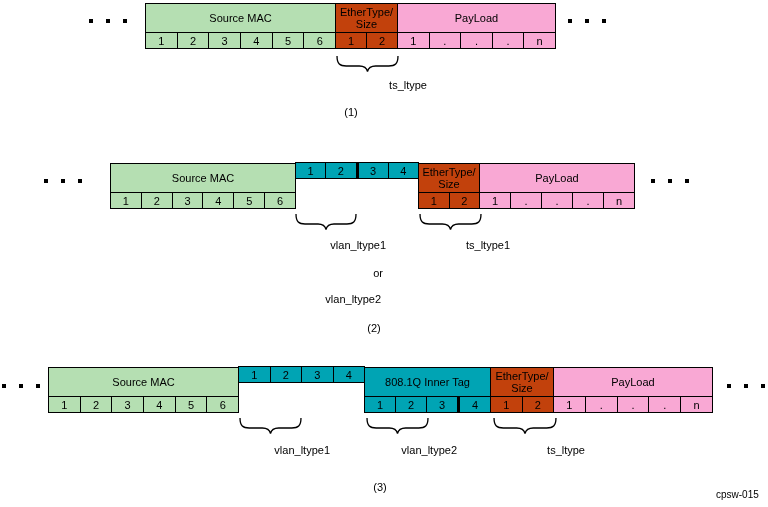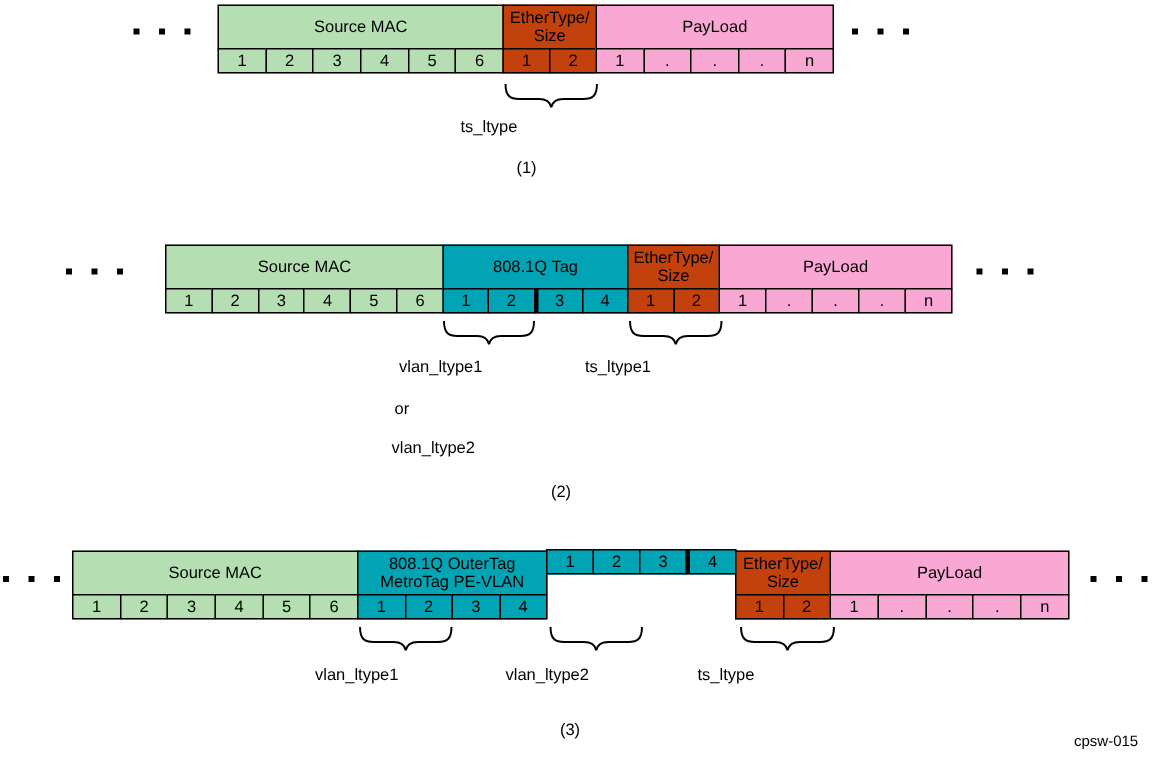--- a/index.html
+++ b/index.html
@@ -21,21 +21,21 @@
     display:flex; align-items:center; justify-content:center; font-size:11px;
   }
   .cell.firstcell { margin-left:0; }
   .cell.thick { border-left-width:3px; }
   .c-mac { background:#b5dfb2; }
   .c-tag { background:#00a4b4; }
   .c-et  { background:#c2410c; }
   .c-pl  { background:#f9a8d4; }
   .brace { position:absolute; height:18px; overflow:visible; }
   .brace path { fill:none; stroke:#000; stroke-width:1.3; }
-  .lbl { position:absolute; width:120px; font-size:11px; text-align:left; }
+  .lbl { position:absolute; width:120px; font-size:11px; text-align:right; }
   .fnum { position:absolute; width:120px; font-size:11px; text-align:center; }
   .dots { position:absolute; display:flex; gap:13px; }
   .dot { width:4px; height:4px; background:#000; }
   .footer { position:absolute; font-size:10px; }
 </style>
 </head>
 <body>
 
 <div class="canvas">
 
@@ -109,23 +109,20 @@
       <div class="seg-bytes">
         <div class="cell firstcell c-mac">1</div>
         <div class="cell c-mac">2</div>
         <div class="cell c-mac">3</div>
         <div class="cell c-mac">4</div>
         <div class="cell c-mac">5</div>
         <div class="cell c-mac">6</div>
       </div>
     </div>
     <div class="seg" style="width:124px">
-      <div class="seg-header c-tag">
-        <span>808.1Q Tag</span>
-      </div>
       <div class="seg-bytes">
         <div class="cell firstcell c-tag">1</div>
         <div class="cell c-tag">2</div>
         <div class="cell c-tag thick">3</div>
         <div class="cell c-tag">4</div>
       </div>
     </div>
     <div class="seg" style="width:62px">
       <div class="seg-header c-et">
         <span>EtherType/</span>
@@ -182,32 +179,31 @@
       <div class="seg-bytes">
         <div class="cell firstcell c-mac">1</div>
         <div class="cell c-mac">2</div>
         <div class="cell c-mac">3</div>
         <div class="cell c-mac">4</div>
         <div class="cell c-mac">5</div>
         <div class="cell c-mac">6</div>
       </div>
     </div>
     <div class="seg" style="width:127px">
-      <div class="seg-header c-tag">
-        <span>808.1Q OuterTag</span>
-        <span>MetroTag PE-VLAN</span>
-      </div>
       <div class="seg-bytes">
         <div class="cell firstcell c-tag">1</div>
         <div class="cell c-tag">2</div>
         <div class="cell c-tag">3</div>
         <div class="cell c-tag">4</div>
       </div>
     </div>
     <div class="seg" style="width:127px">
+      <div class="seg-header c-tag">
+        <span>808.1Q Inner Tag</span>
+      </div>
       <div class="seg-bytes">
         <div class="cell firstcell c-tag">1</div>
         <div class="cell c-tag">2</div>
         <div class="cell c-tag">3</div>
         <div class="cell c-tag thick">4</div>
       </div>
     </div>
     <div class="seg" style="width:64px">
       <div class="seg-header c-et">
         <span>EtherType/</span>

